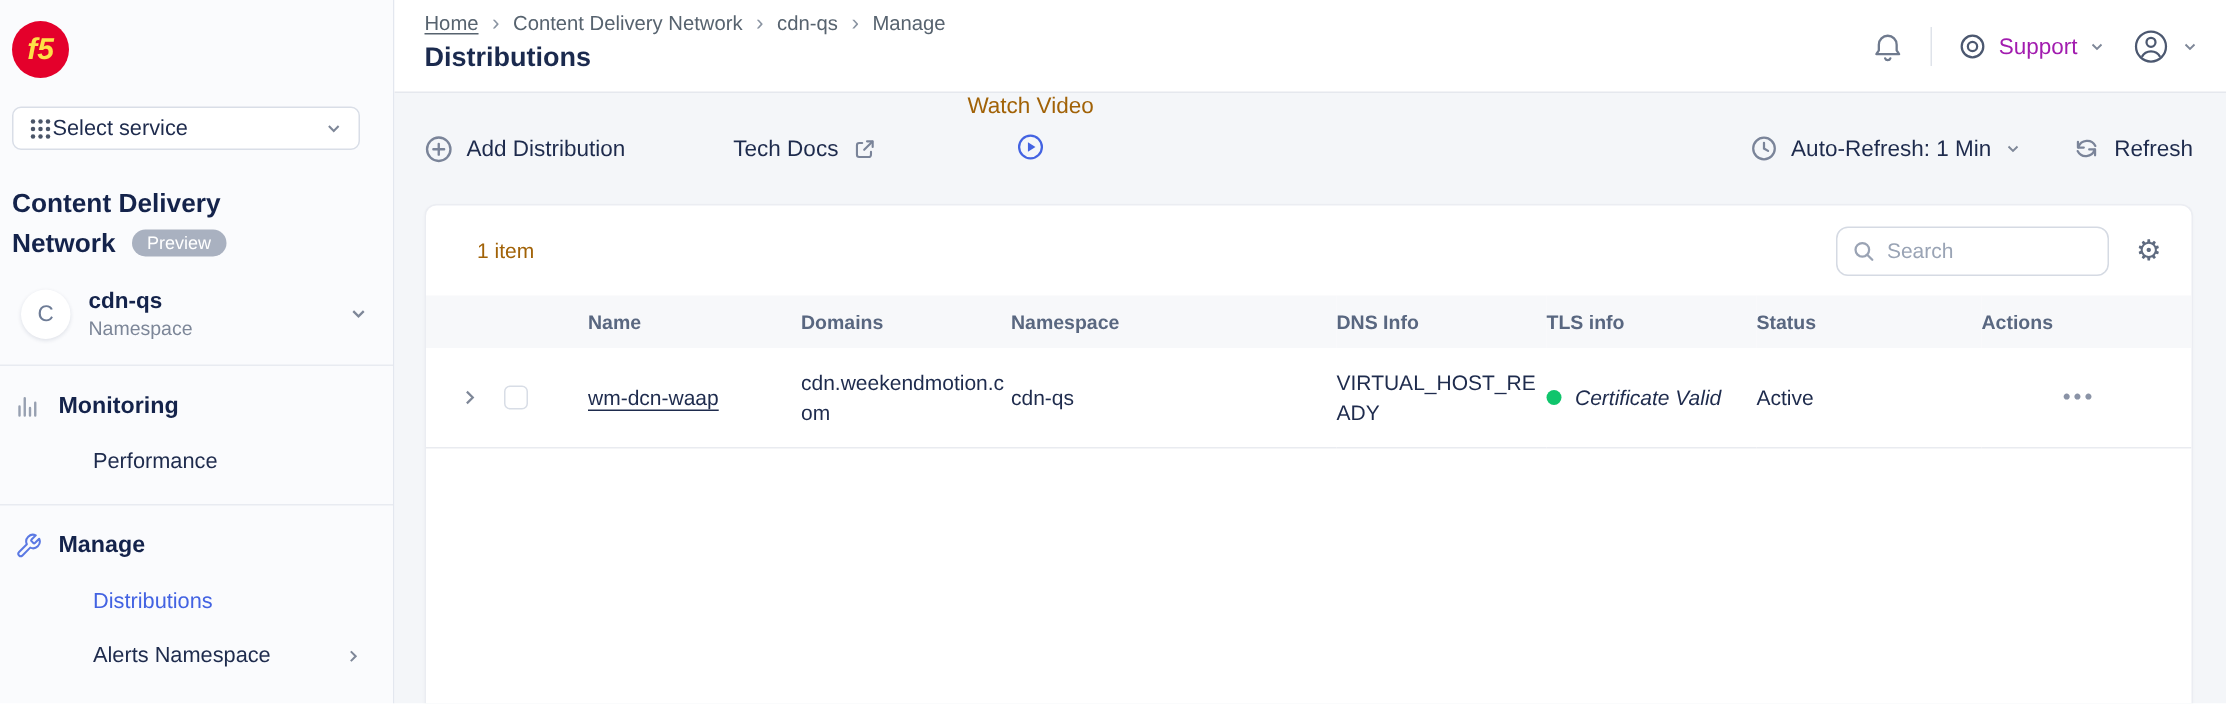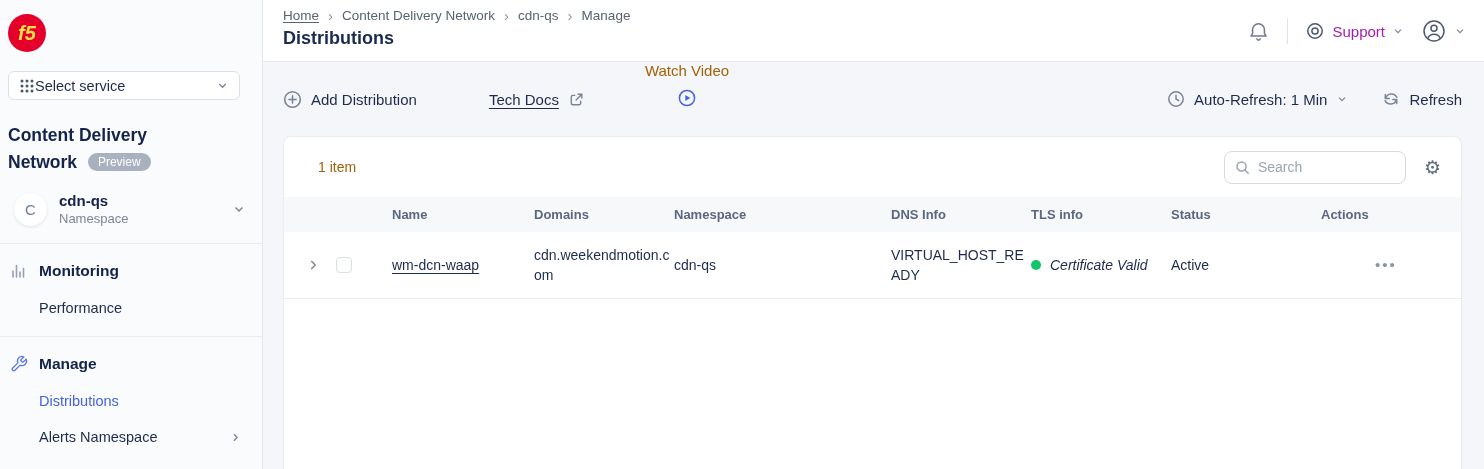--- a/index.html
+++ b/index.html
@@ -27,21 +27,21 @@
   .avatar { width: 33px; height: 33px; border-radius: 50%; background: #fff;
             box-shadow: 0 1px 3px rgba(20,35,75,.12); color: #6e7c96; display: flex;
             align-items: center; justify-content: center; font-size: 15px; }
   .ns-text { margin-left: 12px; }
   .ns-name { font-size: 15px; font-weight: 700; color: #14234b; line-height: 19px; }
   .ns-label { font-size: 13px; color: #7c8698; line-height: 17px; }
   .ns-selector .chev { margin-left: auto; }
   .sb-divider { border-top: 1px solid #e8ebf1; margin-top: 16px; }
   .nav-head { display: flex; align-items: center; margin: 18px 0 0 10px; cursor: default; }
   .nav-title { margin-left: 11px; font-size: 15.5px; font-weight: 700; color: #14234b; }
-  .nav-item { margin: 20px 20px 0 39px; font-size: 14.5px; color: #1e2b4d; cursor: pointer;
+  .nav-item { margin: 20px 20px 0 62px; font-size: 14.5px; color: #1e2b4d; cursor: pointer;
               display: flex; align-items: center; }
   .nav-item.active { color: #4363e2; }
   .nav-item .chev { margin-left: auto; }
 
   
   .main { flex: 1; display: flex; flex-direction: column; min-width: 0; }
   .topbar { height: 62px; background: #fff; border-bottom: 1px solid #e5e8ee;
             display: flex; justify-content: space-between; padding: 8px 18px 0 20px; }
   .crumbs { font-size: 13.5px; color: #57636f; display: flex; align-items: center; gap: 9px; }
   .crumb { cursor: pointer; }
@@ -54,21 +54,21 @@
   .v-div { width: 1px; height: 26px; background: #dfe3ea; }
   .support-label { font-size: 15px; color: #a21caf; }
 
   
   .content { flex: 1; background: #f4f6f9; padding: 0 22px 0 20px;
              display: flex; flex-direction: column; min-height: 0; }
   .toolbar { height: 74px; display: flex; flex: 0 0 auto; }
   .tb-btn { display: flex; align-items: center; gap: 9px; font-size: 15px; color: #1e2b4d;
             background: none; border: none; cursor: pointer; padding: 0; font-family: inherit; }
   .tb-btn.link-doc { margin-left: 72px; }
-  .tb-btn.link-doc .lbl { text-decoration: underline; text-underline-offset: 3px; }
+  .tb-btn.link-doc .lbl { text-underline-offset: 3px; }
   .tb-btn.link-video { margin-left: 60px; color: #a16207; flex-direction: column; }
   .toolbar-right { margin-left: auto; display: flex; align-items: center; gap: 34px; }
 
   .card { flex: 1; background: #fff; border: 1px solid #ebedf2; border-bottom: none;
           border-radius: 8px 8px 0 0; overflow: hidden; box-shadow: 0 1px 2px rgba(20,35,75,.03); }
   .card-head { display: flex; align-items: center; height: 60px; padding: 0 20px 0 22px; }
   .item-count { font-size: 14px; color: #a16207; margin-left: 12px; }
   .search-wrap { margin-left: auto; position: relative; }
   .search-wrap svg { position: absolute; left: 10px; top: 8px; }
   .search-input { width: 182px; height: 33px; border: 1px solid #d5dae3; border-radius: 8px;

